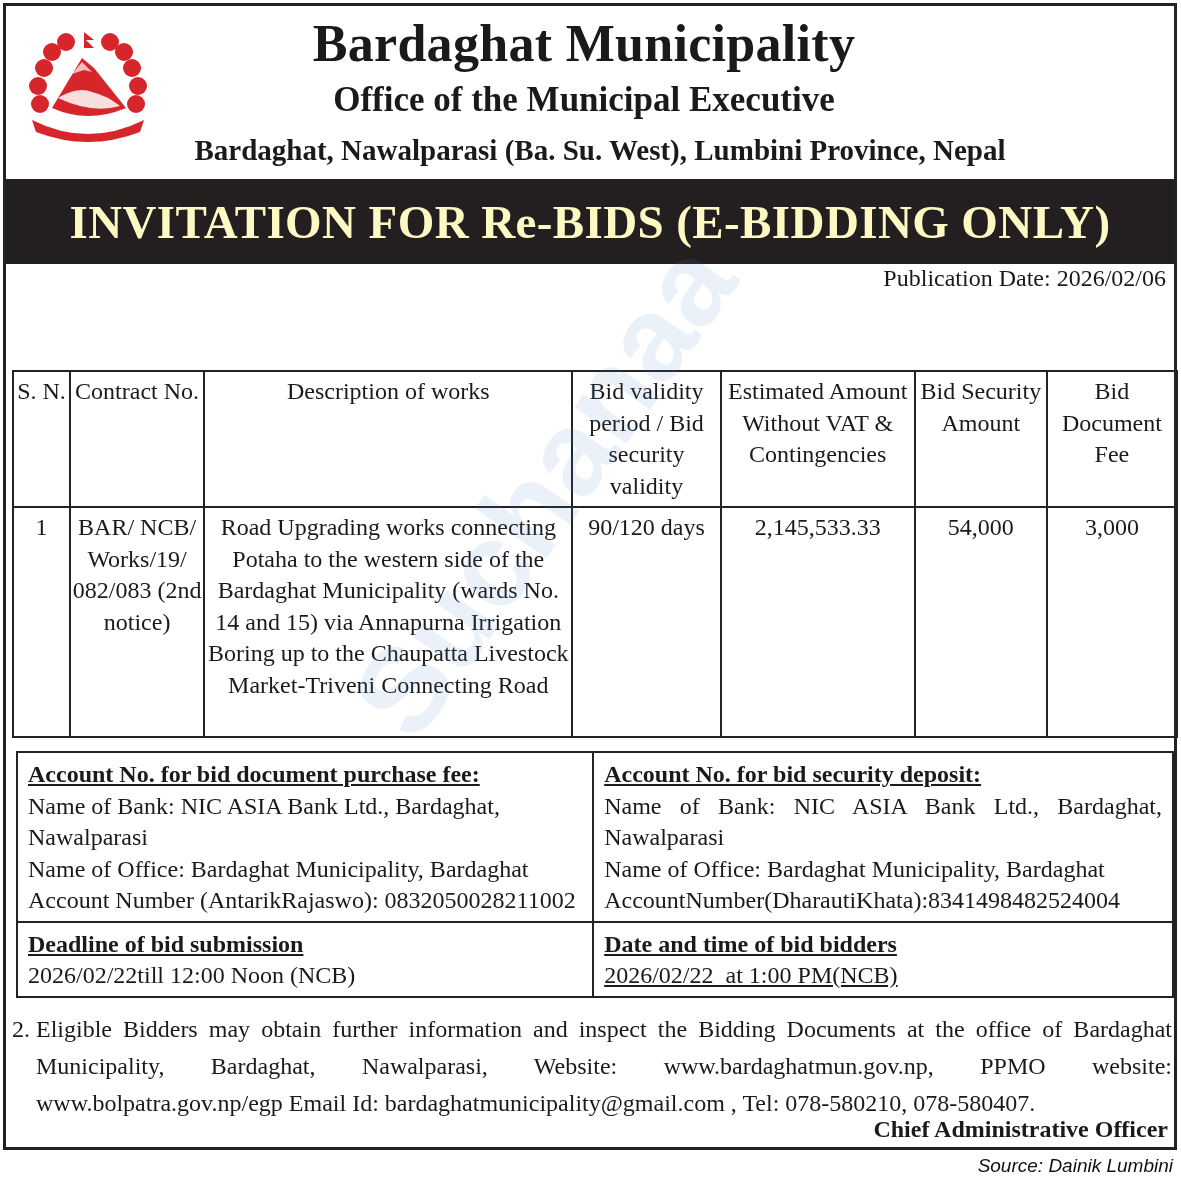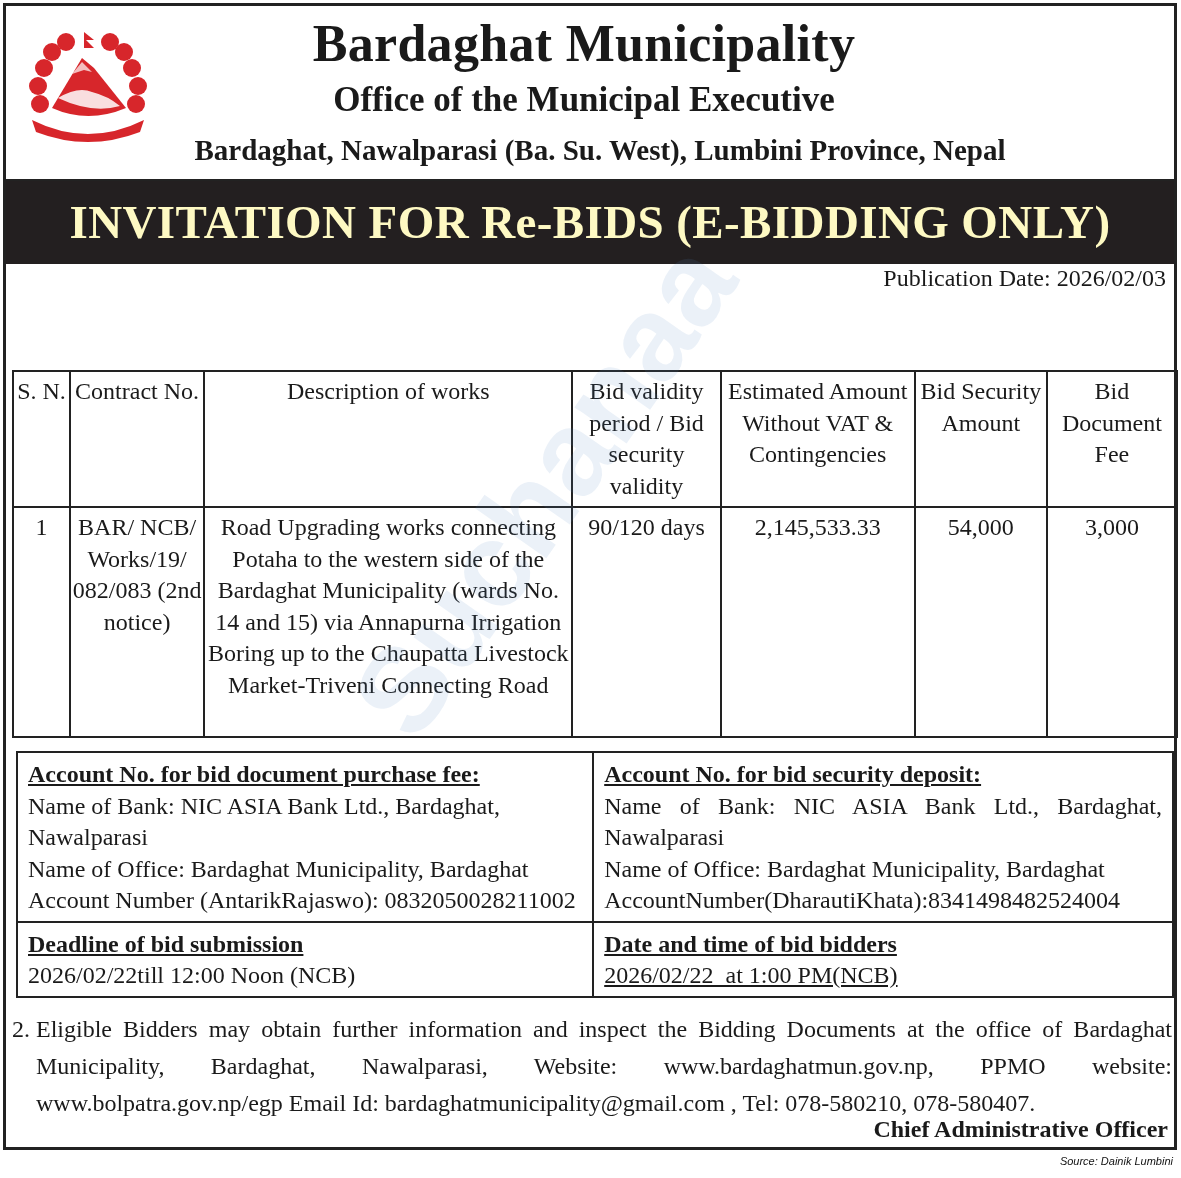--- a/index.html
+++ b/index.html
@@ -24,21 +24,21 @@
         font-weight:normal; padding:4px 0; line-height:31.5px; }
   table.works thead tr { height:136px; }
   table.works tbody tr { height:230px; }
   .acct { position:absolute; left:10px; top:745px; width:1158px; border-collapse:collapse; font-size:24px; }
   .acct td { border:2px solid #222; vertical-align:top; padding:6px 10px 4px 10px; line-height:31.5px; text-align:left; }
   .acct .head { font-weight:bold; text-decoration:underline; }
   .justify { text-align:justify; text-align-last:left; }
   .u { text-decoration:underline; }
   .p2 { left:6px; top:1005px; width:1160px; font-size:24px; line-height:37px; }
   .signer { position:absolute; right:6px; top:1110px; font-size:24px; font-weight:bold; }
-  .source { position:absolute; right:8px; top:1155px; font-size:11px; font-style:italic;
+  .source { position:absolute; right:8px; top:1155px; font-size:19px; font-style:italic;
             font-family:"Liberation Sans","DejaVu Sans",sans-serif; color:#111; }
   .wm { position:absolute; color:rgba(90,140,200,0.12); font-family:"Liberation Sans",sans-serif;
         font-weight:bold; font-size:120px; transform:rotate(-55deg); pointer-events:none; }
 </style>
 </head>
 <body>
 
 <div class="frame">
 
   <div class="header">
@@ -61,21 +61,21 @@
       <path d="M36 70 Q56 58 70 64 Q86 68 98 78 Q70 86 36 70 Z" fill="#ffffff" opacity="0.85"></path>
       <path d="M50 46 L60 34 L70 44 L62 42 Z" fill="#ffffff" opacity="0.7"></path>
     </svg>
     <div class="title t1">Bardaghat Municipality</div>
     <div class="title t2">Office of the Municipal Executive</div>
     <div class="title t3">Bardaghat, Nawalparasi (Ba. Su. West), Lumbini Province, Nepal</div>
   </div>
 
   <div class="banner">INVITATION FOR Re-BIDS (E-BIDDING ONLY)</div>
 
-  <div class="pubdate">Publication Date: 2026/02/03</div>
+  <div class="pubdate">Publication Date: 2026/02/06</div>
 
 
   <table class="works">
     <colgroup>
       <col style="width:57px">
         <col style="width:134px">
         <col style="width:368px">
         <col style="width:148px">
       <col style="width:194px">
         <col style="width:132px">

